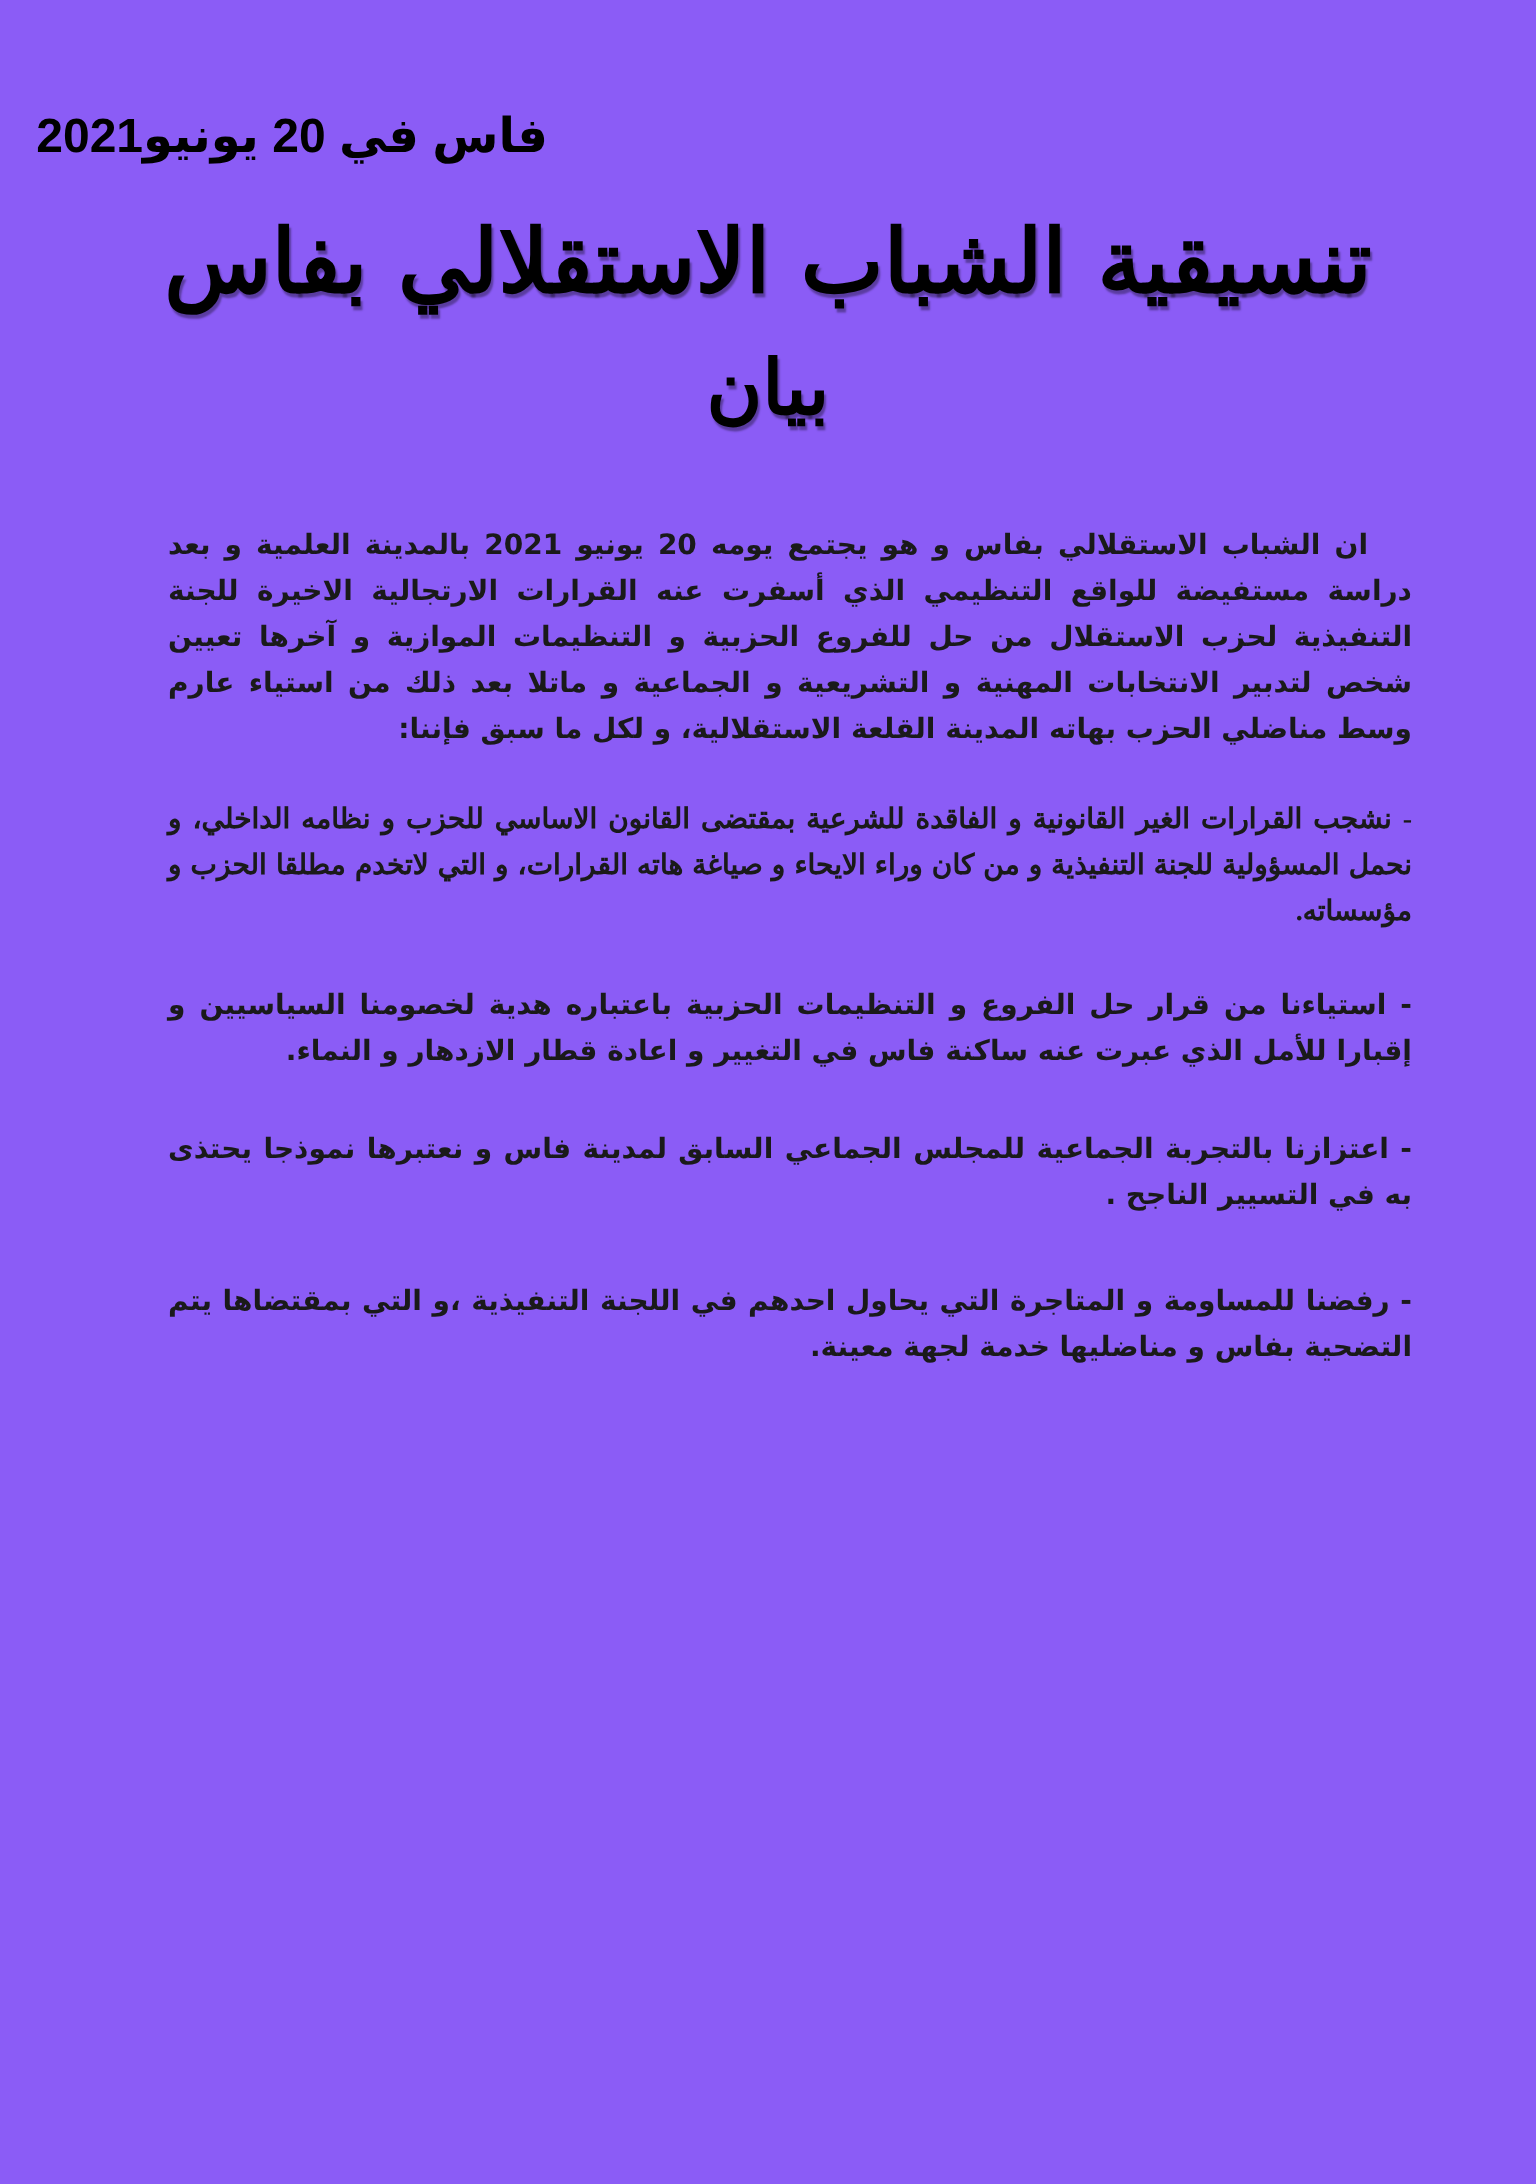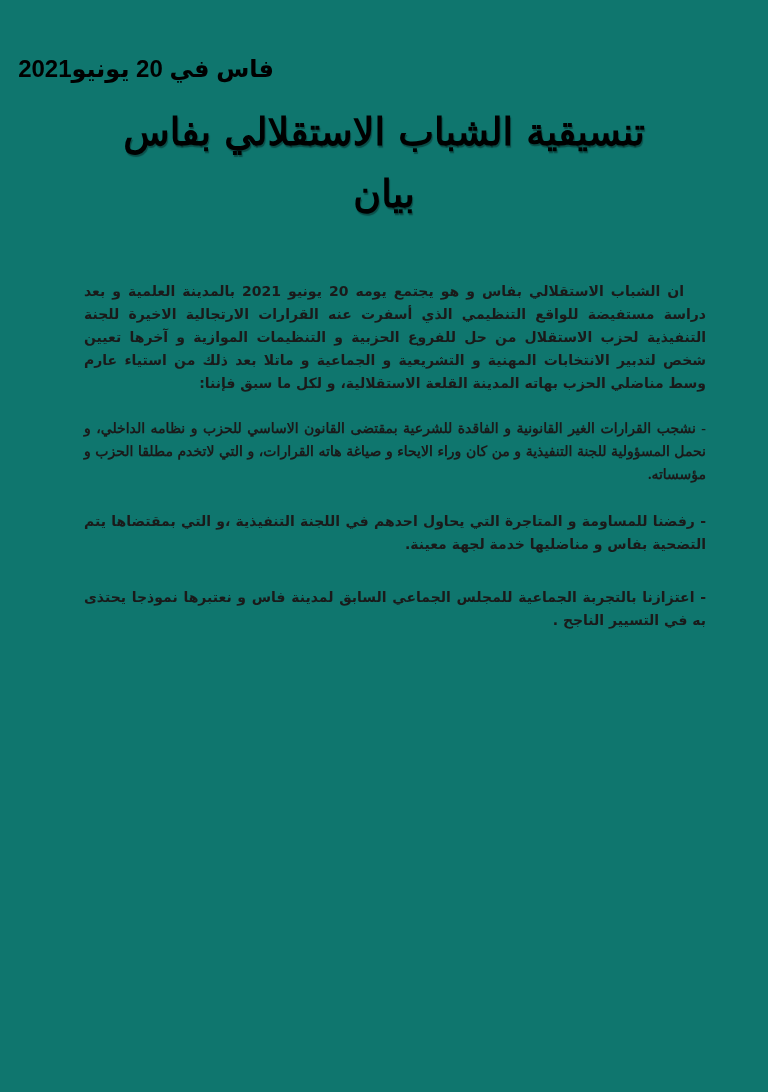--- a/index.html
+++ b/index.html
@@ -13,21 +13,21 @@
       position: relative;
       overflow: hidden;
       font-family: "DejaVu Sans", "Liberation Sans", sans-serif;
       color: #111111;
     }
     .page {
       position: absolute;
       left: 0; top: 0;
       width: 768px;
       height: 1092px;
-      background: #0f766e;
+      background: #8b5cf6;
     }
     .date-line {
       position: absolute;
       top: 54px;
       left: 34px;
       width: 240px;
       direction: rtl;
       text-align: left;
       font-family: "Liberation Sans", "DejaVu Sans", sans-serif;
       font-weight: bold;
@@ -38,21 +38,21 @@
     }
     .title {
       position: absolute;
       top: 108px;
       left: 0;
       width: 768px;
       direction: rtl;
       text-align: center;
       font-family: "DejaVu Serif", "Liberation Serif", serif;
       font-weight: bold;
-      font-size: 38px;
+      font-size: 44px;
       line-height: 48px;
       color: #000;
       text-shadow: 1px 2px 1px rgba(0,0,0,0.35);
     }
     .subtitle {
       position: absolute;
       top: 170px;
       left: 0;
       width: 768px;
       direction: rtl;
@@ -70,21 +70,20 @@
       left: 84px;
       width: 622px;
       direction: rtl;
       text-align: justify;
       text-align-last: right;
       font-family: "DejaVu Sans", "Liberation Sans", sans-serif;
       font-weight: bold;
       font-size: 14px;
       line-height: 23px;
       color: #1a1a1a;
-      margin-top: 18px;
     }
     .para {
       margin: 0 0 22px 0;
     }
     .para.intro {
       text-indent: 22px;
     }
     .para.p1 { margin-bottom: 24px; font-family: Liberation Serif, serif; }
     .para.p2 { margin-bottom: 26px; }
     .para.p3 { margin-bottom: 30px; }
@@ -100,17 +99,18 @@
 
   <div class="date-line">فاس في 20 يونيو2021</div>
 
   <div class="title">تنسيقية الشباب الاستقلالي بفاس</div>
 
   <div class="subtitle">بيان</div>
 
   <div class="body-text">
     <p class="para intro">ان الشباب الاستقلالي بفاس و هو يجتمع يومه 20 يونيو 2021 بالمدينة العلمية و بعد دراسة مستفيضة للواقع التنظيمي الذي أسفرت عنه القرارات الارتجالية الاخيرة للجنة التنفيذية لحزب الاستقلال من حل للفروع الحزبية و التنظيمات الموازية و آخرها تعيين شخص لتدبير الانتخابات المهنية و التشريعية و الجماعية و ماتلا بعد ذلك من استياء عارم وسط مناضلي الحزب بهاته المدينة القلعة الاستقلالية، و لكل ما سبق فإننا:</p>
     <p class="para p1">- نشجب القرارات الغير القانونية و الفاقدة للشرعية بمقتضى القانون الاساسي للحزب و نظامه الداخلي، و نحمل المسؤولية للجنة التنفيذية و من كان وراء الايحاء و صياغة هاته القرارات، و التي لاتخدم مطلقا الحزب و مؤسساته.</p>
+    <p class="para p2">- استياءنا من قرار حل الفروع و التنظيمات الحزبية باعتباره هدية لخصومنا السياسيين و إقبارا للأمل الذي عبرت عنه ساكنة فاس في التغيير و اعادة قطار الازدهار و النماء.</p>
+    <p class="para p3">- اعتزازنا بالتجربة الجماعية للمجلس الجماعي السابق لمدينة فاس و نعتبرها نموذجا يحتذى به في التسيير الناجح .</p>
     <p class="para p4">- رفضنا للمساومة و المتاجرة التي يحاول احدهم في اللجنة التنفيذية ،و التي بمقتضاها يتم التضحية بفاس و مناضليها خدمة لجهة معينة.</p>
-    <p class="para p3">- اعتزازنا بالتجربة الجماعية للمجلس الجماعي السابق لمدينة فاس و نعتبرها نموذجا يحتذى به في التسيير الناجح .</p>
   </div>
 
 </div>
 
 </body></html>

